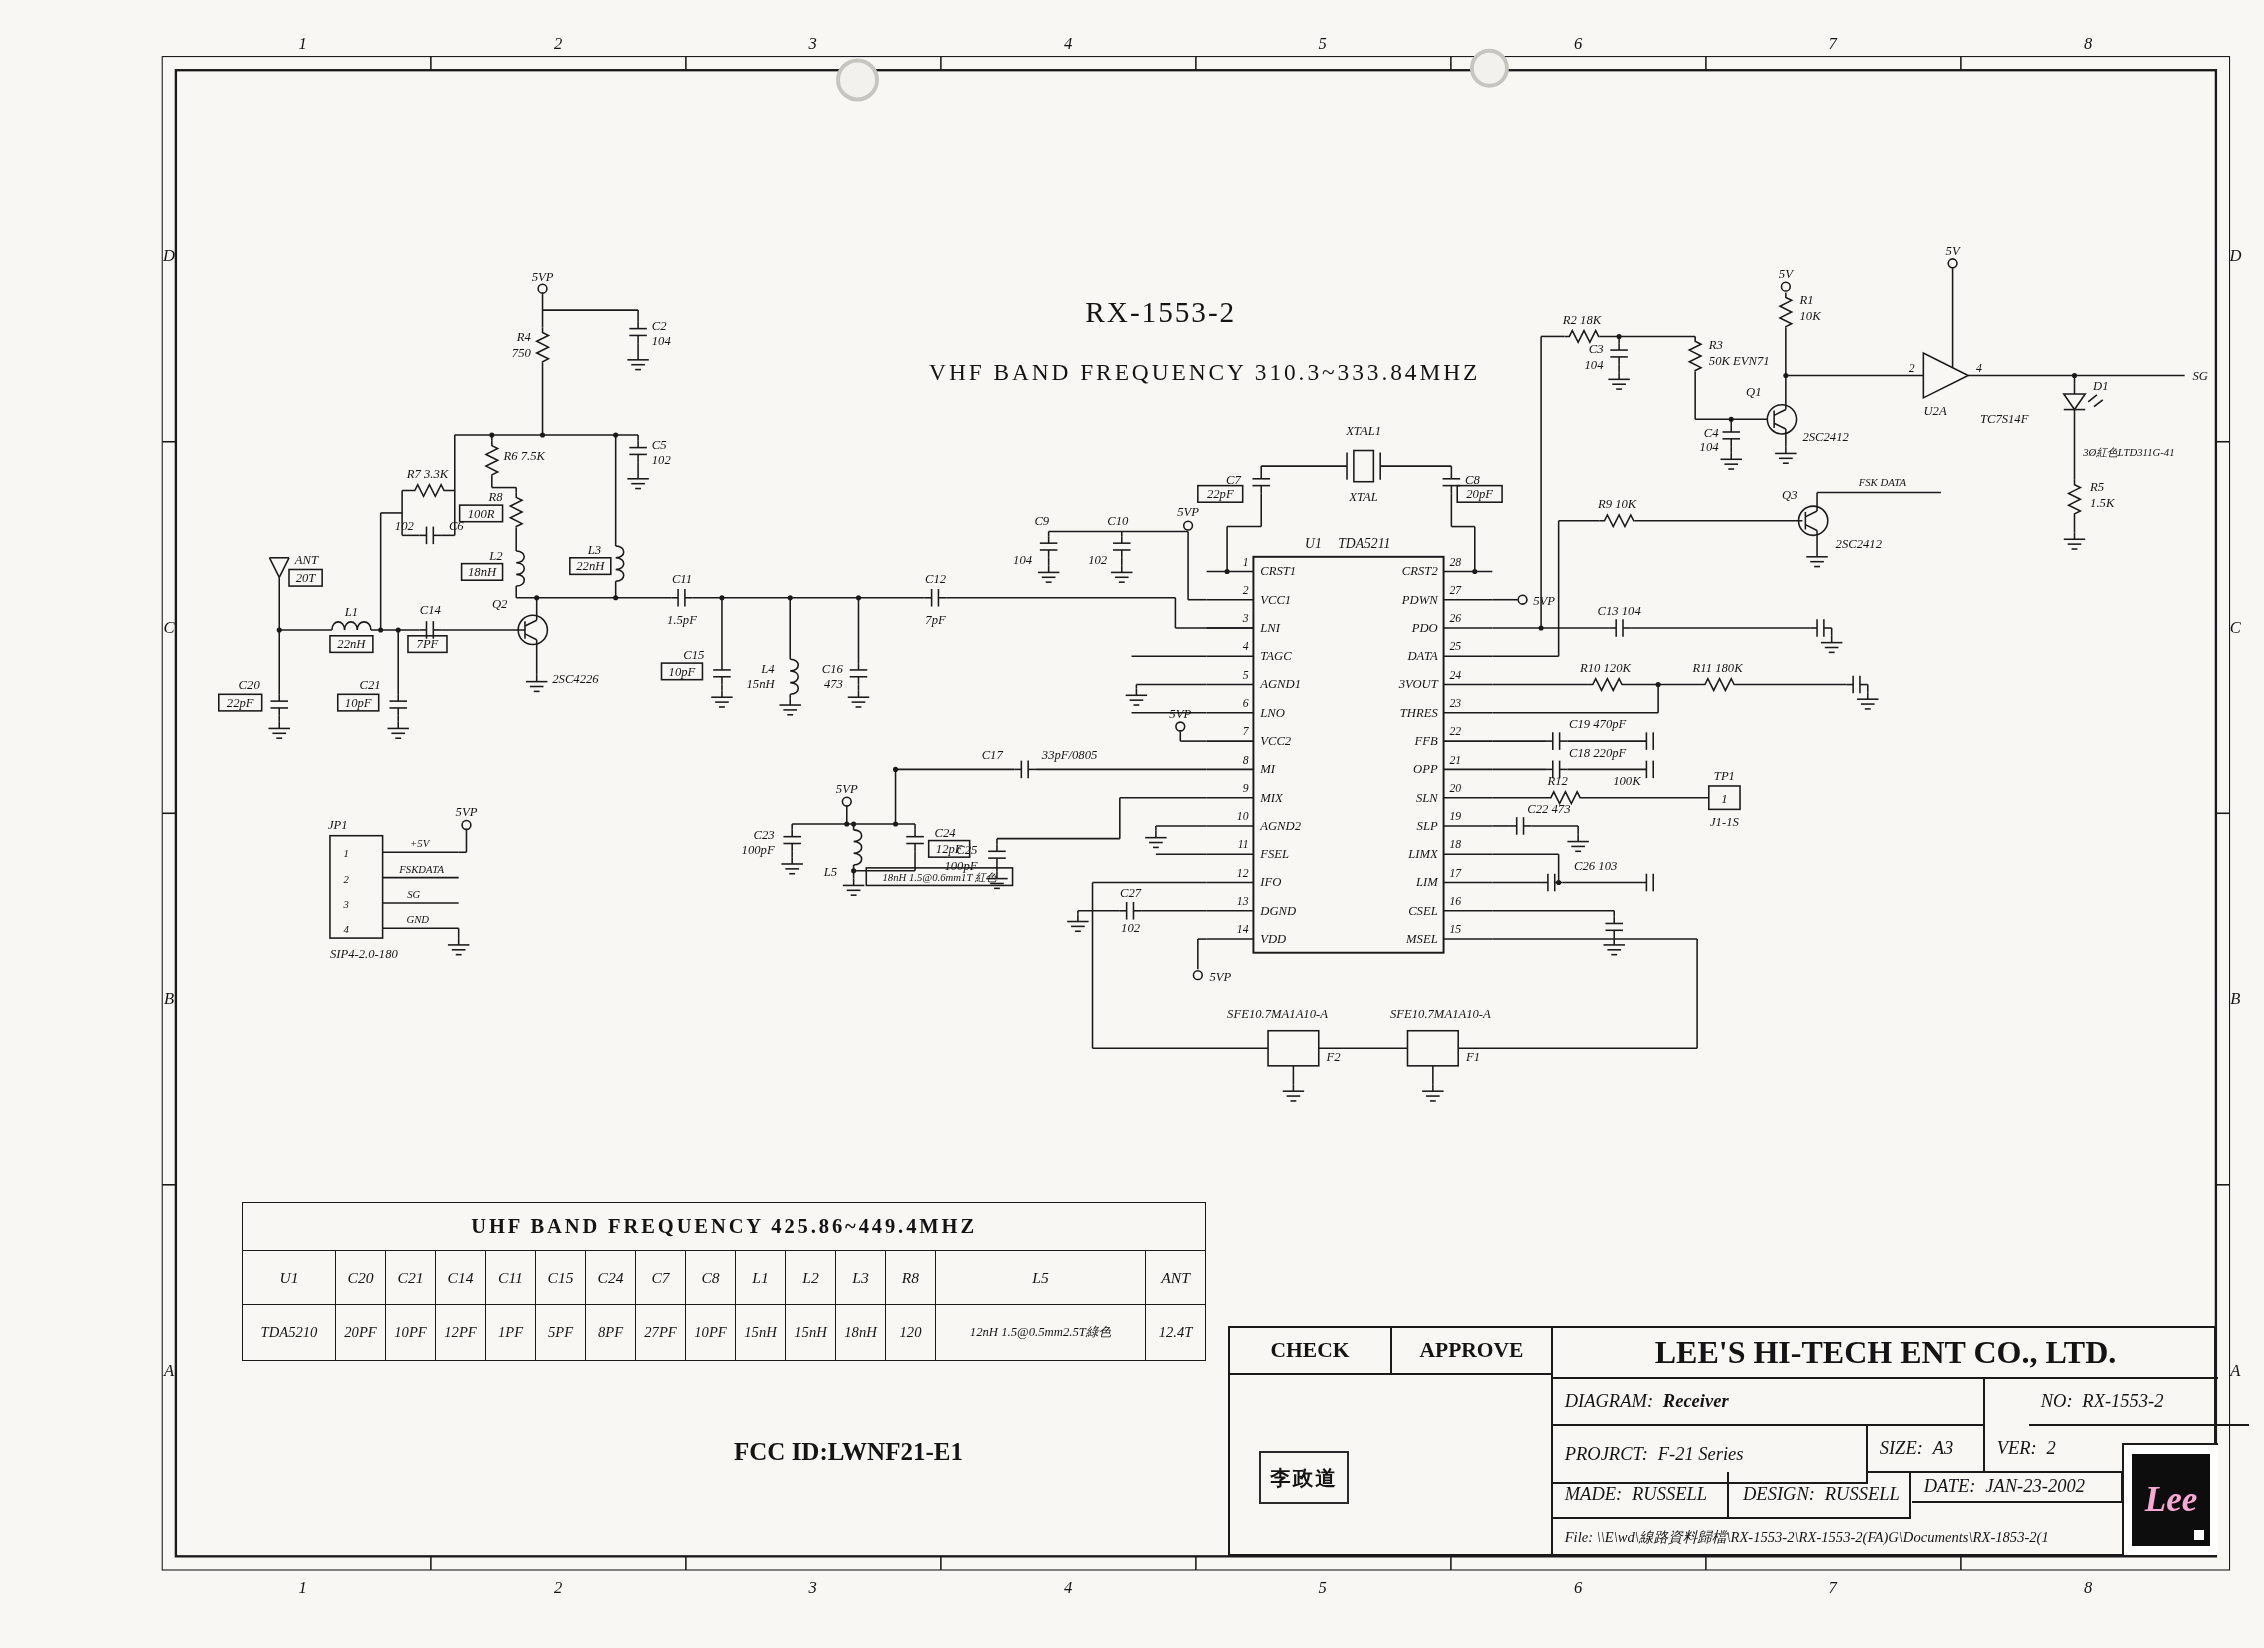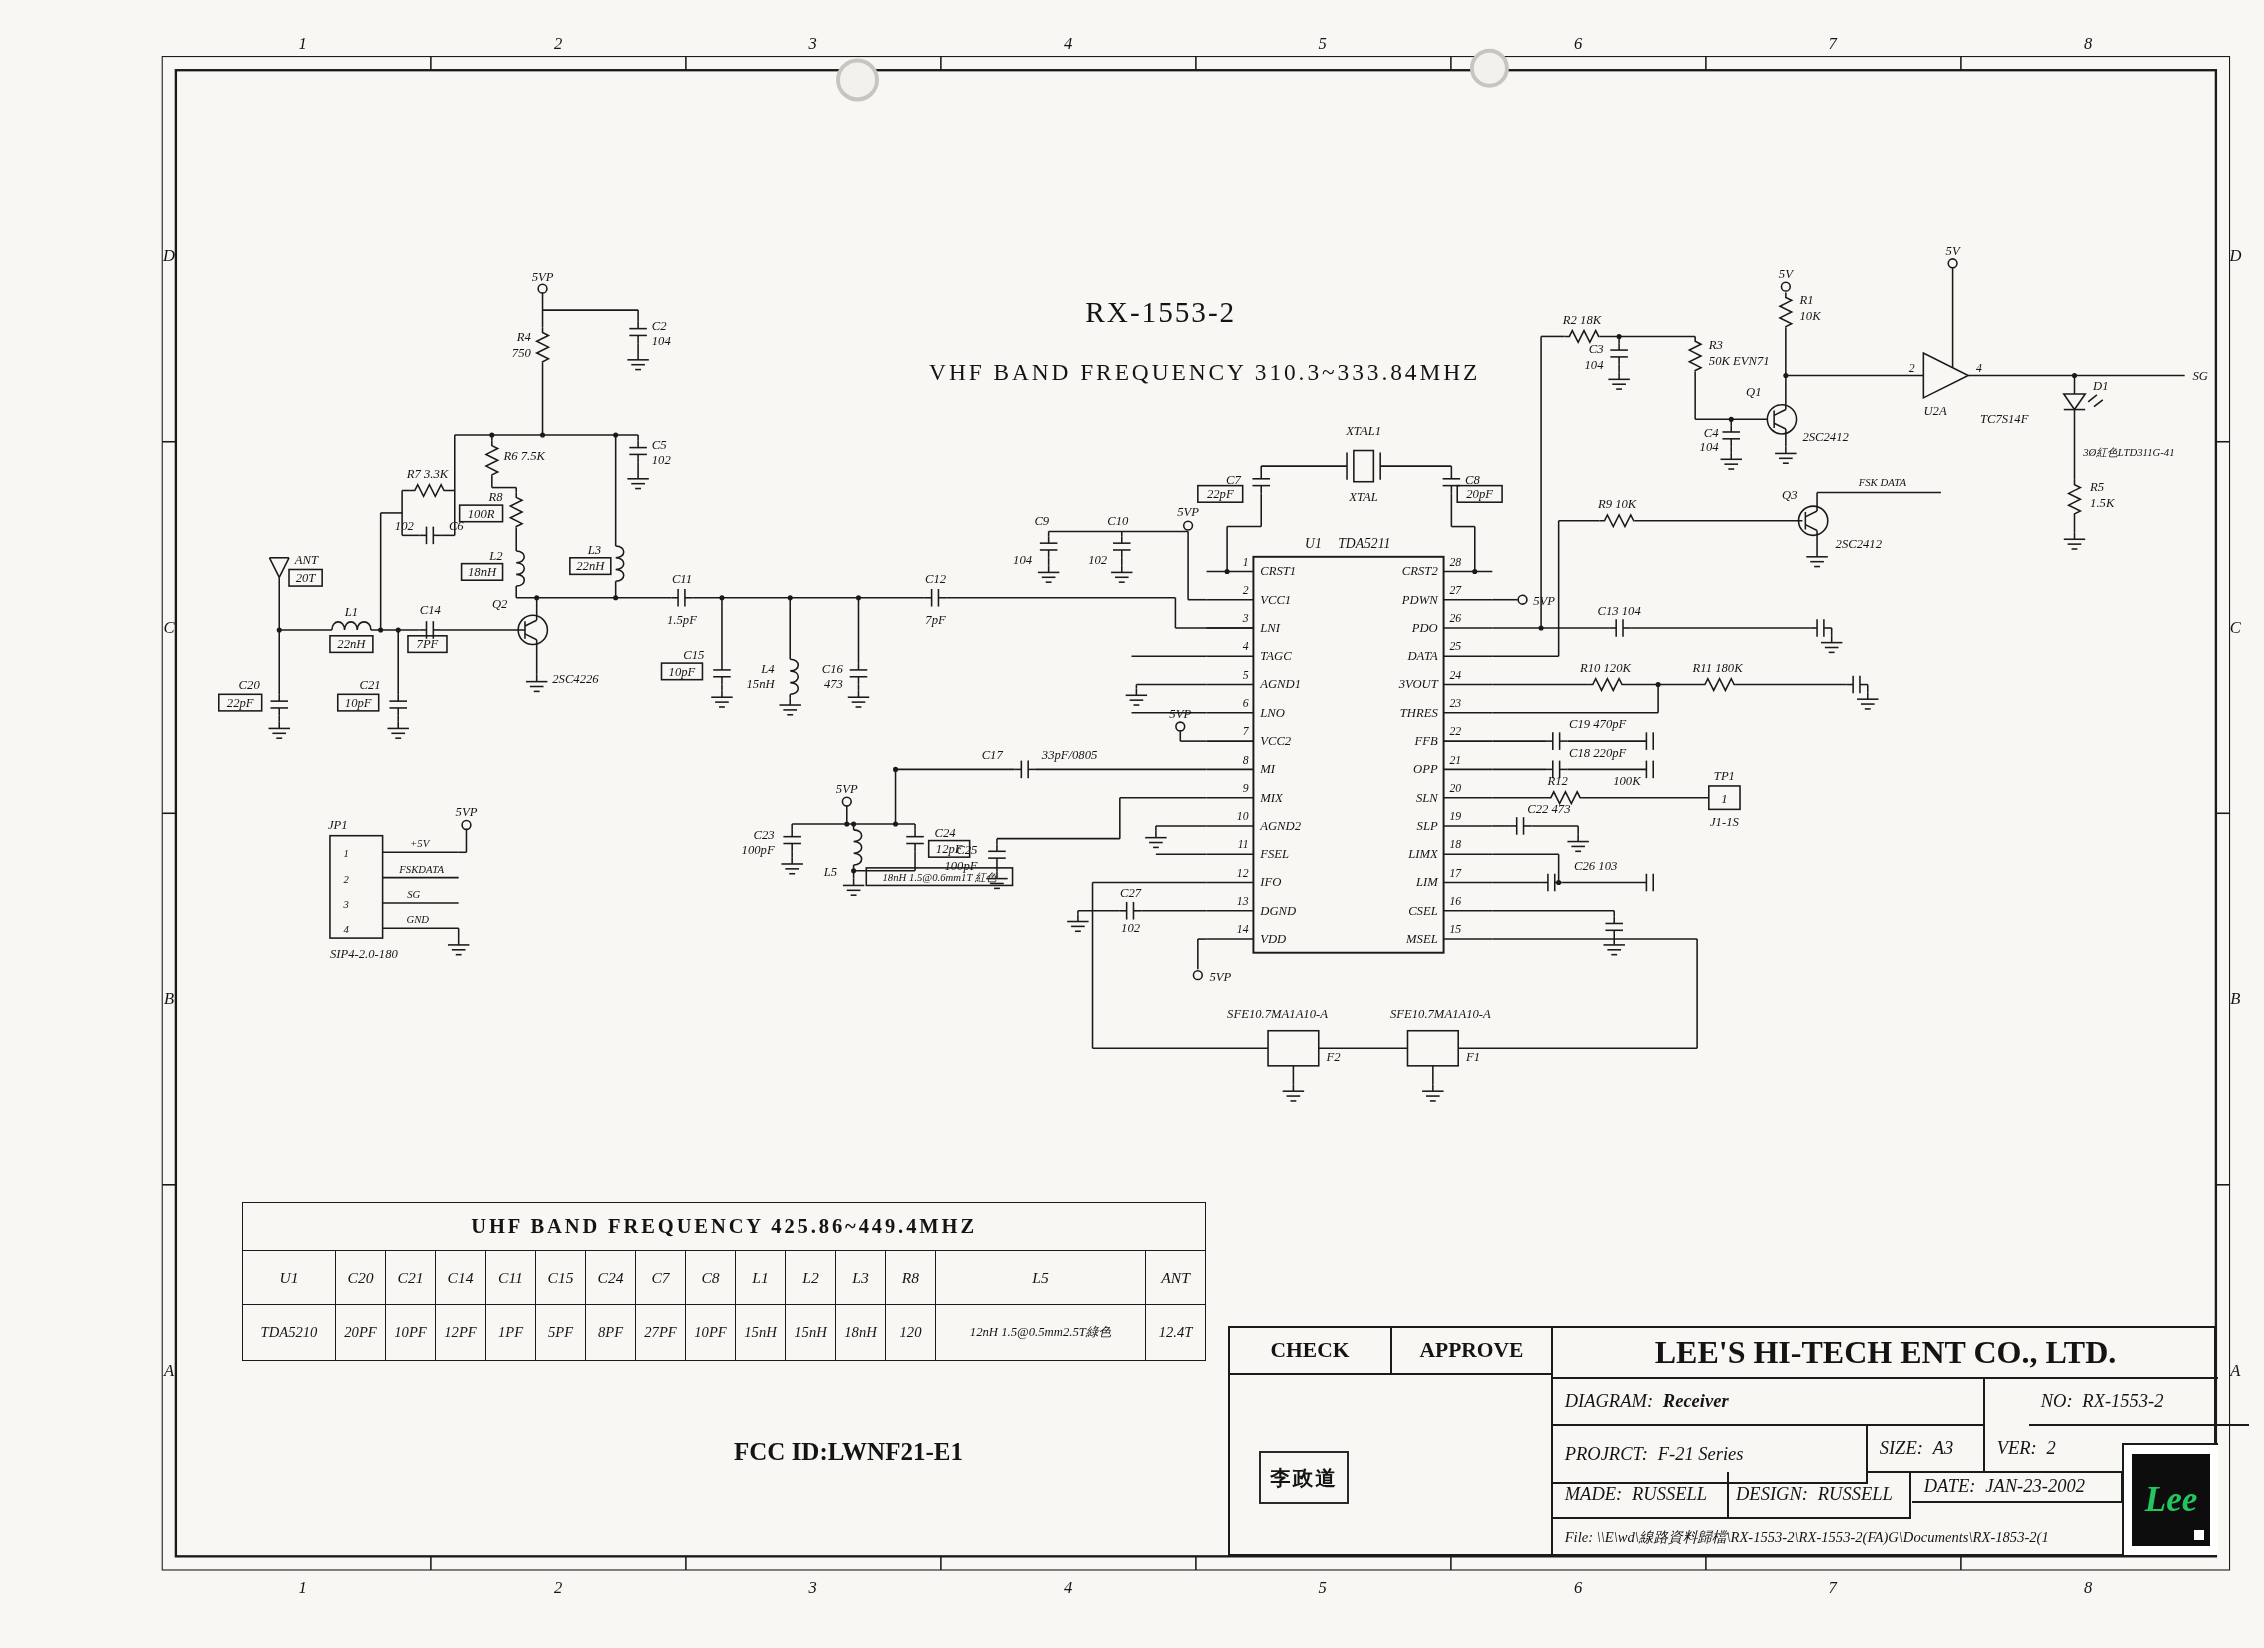--- a/index.html
+++ b/index.html
@@ -54,28 +54,28 @@
          display:flex;align-items:center;padding-left:11.7px;margin-left:44px;}
   .tb-project{left:323px;top:98px;width:315px;height:58px;border-bottom-width:2px;border-right-width:2px;
               display:flex;align-items:center;padding-left:11.7px;}
   .tb-size{left:638px;top:98px;width:117px;height:47px;border-bottom-width:2px;border-right-width:2px;
            display:flex;align-items:center;padding-left:11.7px;}
   .tb-ver{left:755px;top:98px;width:233px;height:47px;border-bottom-width:2px;
           display:flex;align-items:center;padding-left:11.7px;}
   .tb-made{left:323px;top:144px;width:176px;height:47px;border-bottom-width:2px;border-right-width:2px;
            display:flex;align-items:center;padding-left:11.7px;}
   .tb-design{left:498px;top:144px;width:183px;height:47px;border-bottom-width:2px;border-right-width:2px;
-             display:flex;align-items:center;padding-left:8px;}
+             display:flex;align-items:center;padding-left:15px;}
   .tb-date{left:682px;top:144px;width:211px;height:31px;border-bottom-width:2px;border-right-width:2px;
            display:flex;align-items:center;padding-left:11.7px;}
   .tb-file{left:323px;top:191px;width:570px;height:36px;display:flex;align-items:center;
            padding-left:11.7px;font-style:italic;font-size:14.6px;white-space:nowrap;overflow:hidden;}
   .tb-logo{left:892px;top:115px;width:96px;height:112px;border-left-width:2px;border-top-width:2px;
            background:#fff;display:flex;align-items:center;justify-content:center;}
-  .tb-logo-inner{width:78px;height:92px;background:#0d0d0d;color:#22c55e;display:flex;align-items:center;
+  .tb-logo-inner{width:78px;height:92px;background:#0d0d0d;color:#f9a8d4;display:flex;align-items:center;
            justify-content:center;font-style:italic;font-weight:bold;font-size:35px;position:relative;}
   .tb-logo-inner::after{content:"";position:absolute;right:5.9px;bottom:5.9px;width:9.8px;height:9.8px;background:#fff;}
   .diagram-b{font-weight:700;}
 </style>
 </head>
 <body>
 
 <div class="page">
 
 <svg width="2265" height="1648" viewBox="0 0 2322 1690">

